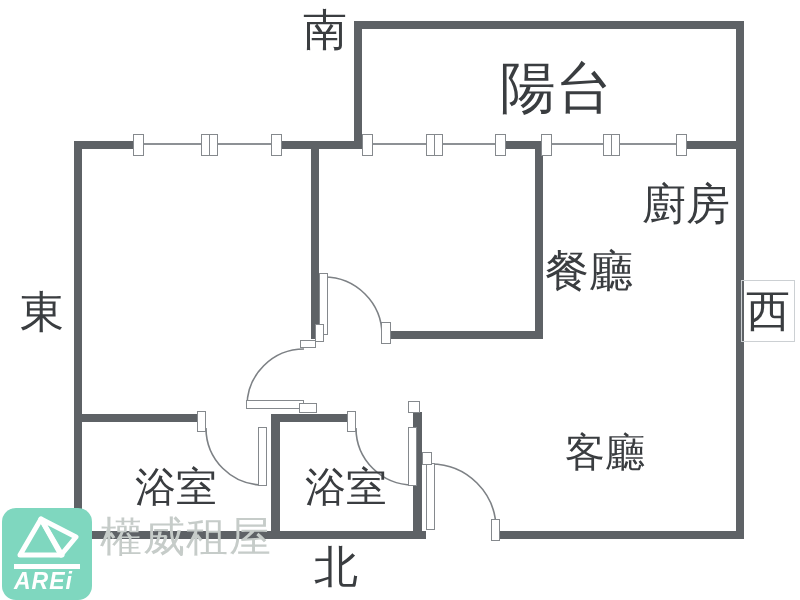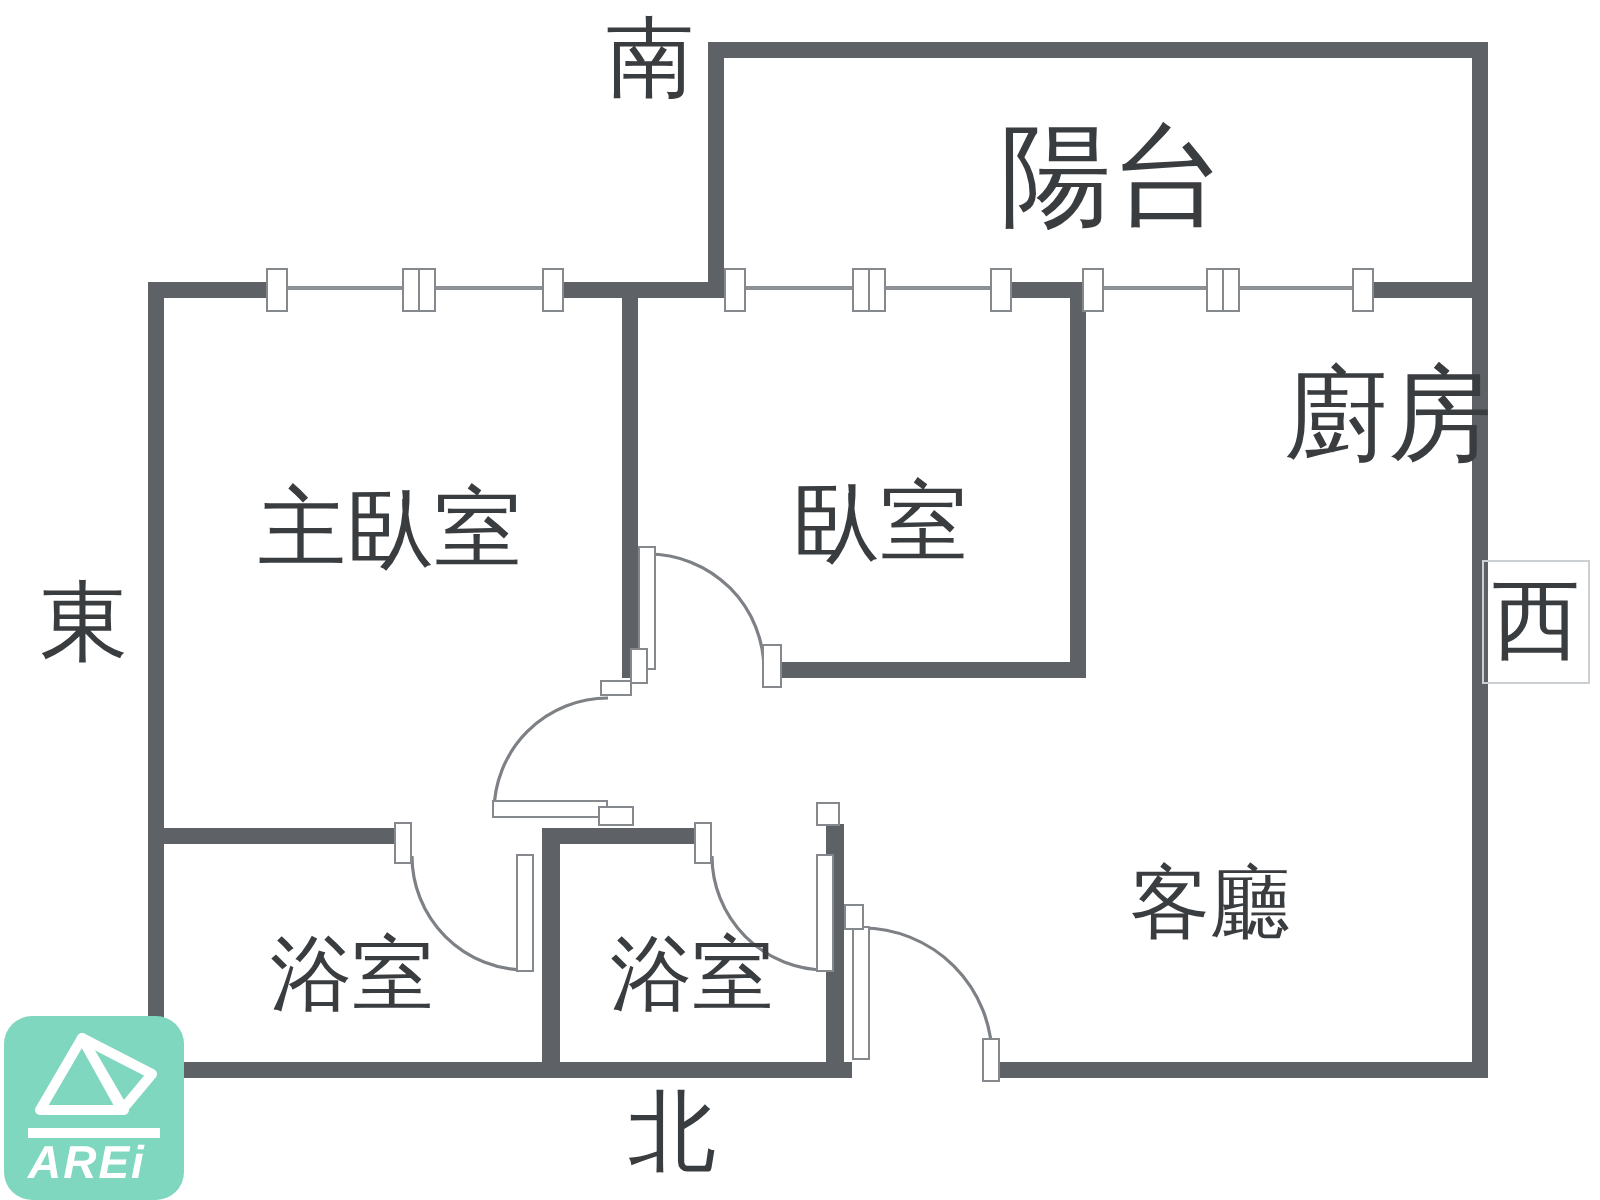--- a/index.html
+++ b/index.html
@@ -91,27 +91,27 @@
   </svg>
 
   <div class="lbl" style="left:303px;top:8px;font-size:44px">南</div>
   <div class="lbl" style="left:20px;top:290px;font-size:44px">東</div>
   <div class="lbl" style="left:314px;top:545px;font-size:44px">北</div>
   <div class="west-box" style="left:741px;top:280px;width:52px;height:60px">
     <span class="lbl" style="position:static;font-size:44px">西</span>
   </div>
 
   <div class="lbl" style="left:500px;top:60px;font-size:56px">陽台</div>
-  <div class="lbl" style="left:642px;top:182px;font-size:52px">廚房</div>
-  <div class="lbl" style="left:129px;top:243px;font-size:44px">主臥室</div>
-  <div class="lbl" style="left:396px;top:240px;font-size:44px">臥室</div>
+  <div class="lbl" style="left:642px;top:182px;font-size:44px">廚房</div>
+  <div class="lbl" style="left:545px;top:249px;font-size:44px">餐廳</div>
   <div class="lbl" style="left:565px;top:432px;font-size:40px">客廳</div>
   <div class="lbl" style="left:135px;top:467px;font-size:41px">浴室</div>
   <div class="lbl" style="left:305px;top:467px;font-size:41px">浴室</div>
 
+  <div class="wm-zh" style="left:100px;top:516px;font-size:42px">權威租屋</div>
 
   <div class="logo">
     <svg width="90" height="89" viewBox="0 0 90 89">
       <polygon points="18,47 39,11 60,47" fill="none" stroke="#ffffff" stroke-width="5" stroke-linejoin="round"></polygon>
       <polygon points="39,11 74,29 59,47" fill="none" stroke="#ffffff" stroke-width="5" stroke-linejoin="round"></polygon>
       <rect x="12" y="56" width="66" height="5" fill="#ffffff"></rect>
     </svg>
     <div class="logo-text">AREi</div>
   </div>
 

